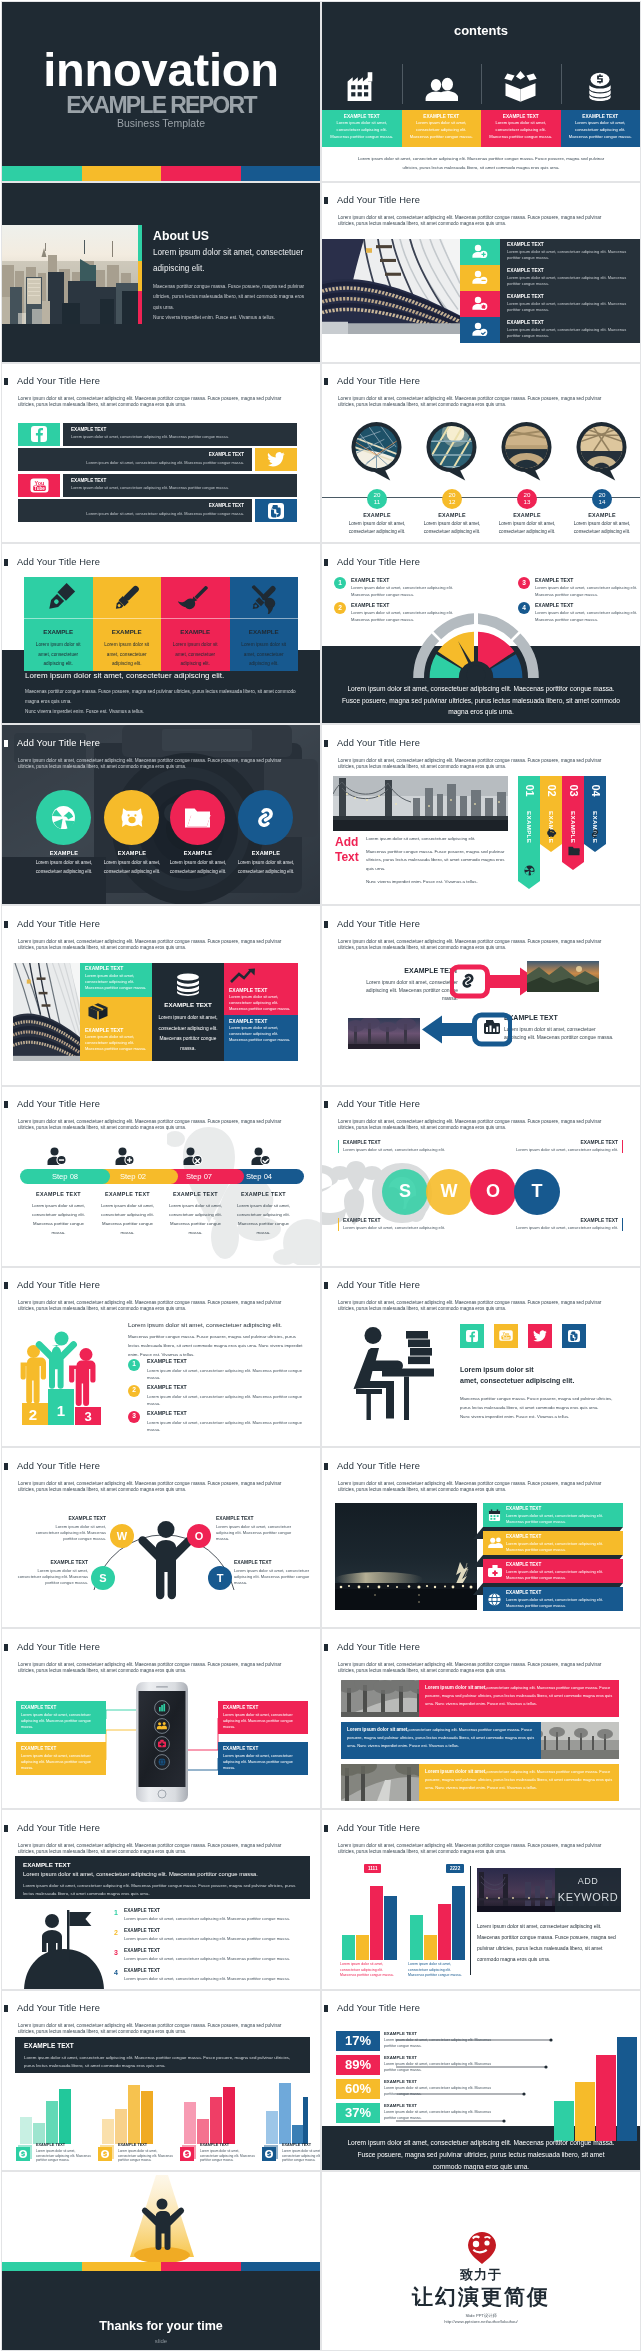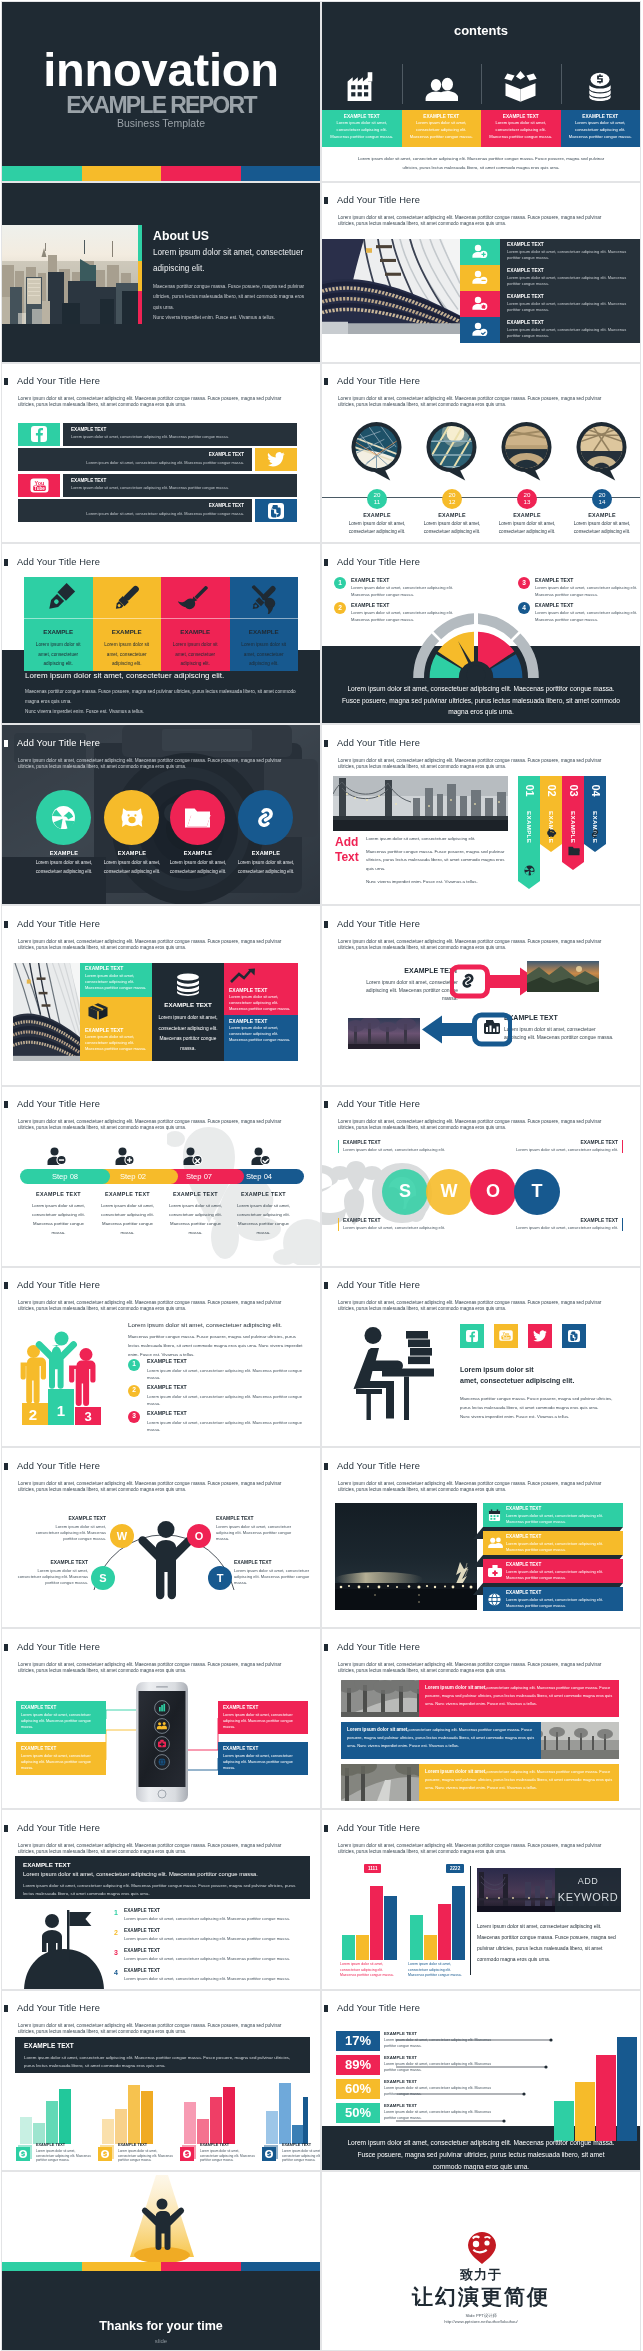--- a/index.html
+++ b/index.html
@@ -1952,21 +1952,21 @@
         <div class="pct" style="background:#ef2354">89%</div>
         <b>EXAMPLE TEXT</b>
         <p>Lorem ipsum dolor sit amet, consectetuer adipiscing elit. Maecenas porttitor congue massa.</p>
       </div>
   <div class="prow" style="top:88px">
         <div class="pct" style="background:#f6bb2a">60%</div>
         <b>EXAMPLE TEXT</b>
         <p>Lorem ipsum dolor sit amet, consectetuer adipiscing elit. Maecenas porttitor congue massa.</p>
       </div>
   <div class="prow" style="top:112px">
-        <div class="pct" style="background:#2ecfa4">50%</div>
+        <div class="pct" style="background:#2ecfa4">37%</div>
         <b>EXAMPLE TEXT</b>
         <p>Lorem ipsum dolor sit amet, consectetuer adipiscing elit. Maecenas porttitor congue massa.</p>
       </div>
   <div style="position:absolute;left:22px;right:22px;top:146px;text-align:center;font-size:6.6px;color:#fff;line-height:1.8">Lorem ipsum dolor sit amet, consectetuer adipiscing elit. Maecenas porttitor congue massa. Fusce posuere, magna sed pulvinar ultricies, purus lectus malesuada libero, sit amet commodo magna eros quis urna.</div>
 </div>
 
 <div class="slide" id="s25" style="left:1px;top:2170.6px;">
   <div style="position:absolute;left:110px;top:3px">
     <svg width="100" height="90" viewBox="0 0 100 90">
       <defs>

